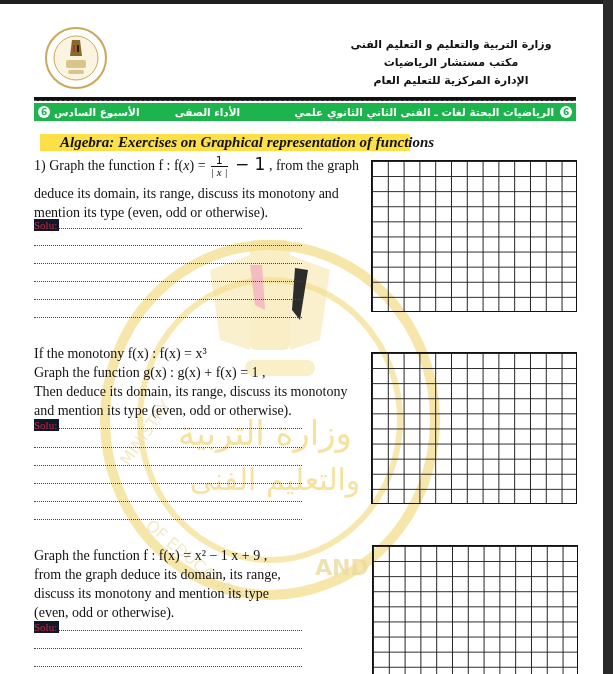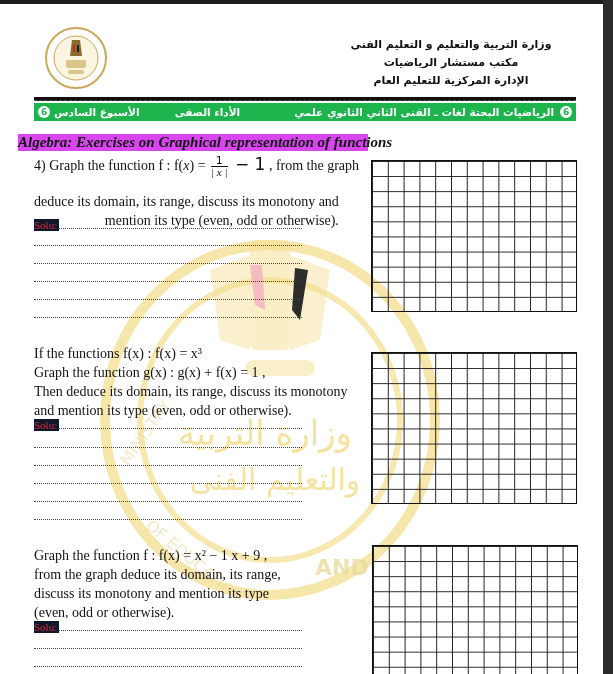--- a/index.html
+++ b/index.html
@@ -24,22 +24,22 @@
     color:#fff; direction:rtl; font-family:"DejaVu Sans", sans-serif; font-weight:bold; font-size:10.5px;
     display:flex; align-items:center; }
   .bar .num { display:inline-flex; width:12px; height:12px; border-radius:50%; background:#fff; color:#1db34d;
     font-size:9px; align-items:center; justify-content:center; margin:0 4px; font-family:"DejaVu Sans", sans-serif; }
   .bar .seg { white-space:nowrap; }
   .bar .s1 { margin-right:2px; }
   .bar .s2 { margin-right:54px; }
   .bar .s3 { margin-right:auto; margin-left:0; }
 
   
-  .sec-title { position:absolute; left:18px; top:134px; width:350px; height:17px; background:#d946ef;
-    font-weight:bold; font-style:italic; font-size:15px; line-height:17px; padding-left:0; white-space:nowrap; }
+  .sec-title { position:absolute; left:40px; top:134px; width:350px; height:17px; background:#fde047;
+    font-weight:bold; font-style:italic; font-size:15px; line-height:17px; padding-left:20px; white-space:nowrap; }
 
   .q { position:absolute; left:34px; font-size:14px; line-height:19px; white-space:nowrap; }
   .q .ln { display:block; }
   .frac { display:inline-block; vertical-align:middle; text-align:center; font-size:11px; line-height:11px; margin:0 2px; }
   .frac .n { display:block; border-bottom:1px solid #111; padding:0 2px; font-family:"DejaVu Sans", sans-serif; }
   .frac .d { display:block; font-style:italic; }
   .big { font-family:"DejaVu Sans", sans-serif; font-size:17px; }
   i { font-style:italic; }
 
   .solu { position:absolute; left:34px; width:268px; font-size:11px; color:#d2283c; line-height:12px; }
@@ -106,40 +106,40 @@
     <span class="seg s2">الأداء الصفى</span>
     <span class="seg s3">الأسبوع السادس</span>
     <span class="num">6</span>
   </div>
 
   <div class="content">
 
     <div class="sec-title">Algebra: Exercises on Graphical representation of functions</div>
 
     <div class="q" style="top:155px;">
-      <span class="ln"><span>4) Graph the function f : f(</span><i>x</i><span>) = </span><span class="frac"><span class="n">1</span><span class="d">| x |</span></span><span class="big"> − 1</span><span> , from the graph</span></span>
+      <span class="ln"><span>1) Graph the function f : f(</span><i>x</i><span>) = </span><span class="frac"><span class="n">1</span><span class="d">| x |</span></span><span class="big"> − 1</span><span> , from the graph</span></span>
     </div>
-    <div class="q" style="top:192px;text-align:right;">
+    <div class="q" style="top:184px;">
       <span class="ln">deduce its domain, its range, discuss its monotony and</span>
       <span class="ln">mention its type (even, odd or otherwise).</span>
     </div>
     <div class="solu" style="top:219px;">
       <span class="lbl">Solu:</span>
       <span class="dline"></span>
     </div>
     <div class="dots" style="top:245px;"></div>
     <div class="dots" style="top:263px;"></div>
     <div class="dots" style="top:281px;"></div>
     <div class="dots" style="top:299px;"></div>
     <div class="dots" style="top:317px;"></div>
 
     <div class="grid" style="left:371px; top:160px; width:206px; height:152px;"></div>
 
     <div class="q" style="top:344px;">
-      <span class="ln">If the functions f(x) : f(x) = x³</span>
+      <span class="ln">If the monotony f(x) : f(x) = x³</span>
       <span class="ln">Graph the function g(x) : g(x) + f(x) = 1 ,</span>
       <span class="ln">Then deduce its domain, its range, discuss its monotony</span>
       <span class="ln">and mention its type (even, odd or otherwise).</span>
     </div>
     <div class="solu" style="top:419px;">
       <span class="lbl">Solu:</span>
       <span class="dline"></span>
     </div>
     <div class="dots" style="top:447px;"></div>
     <div class="dots" style="top:465px;"></div>

